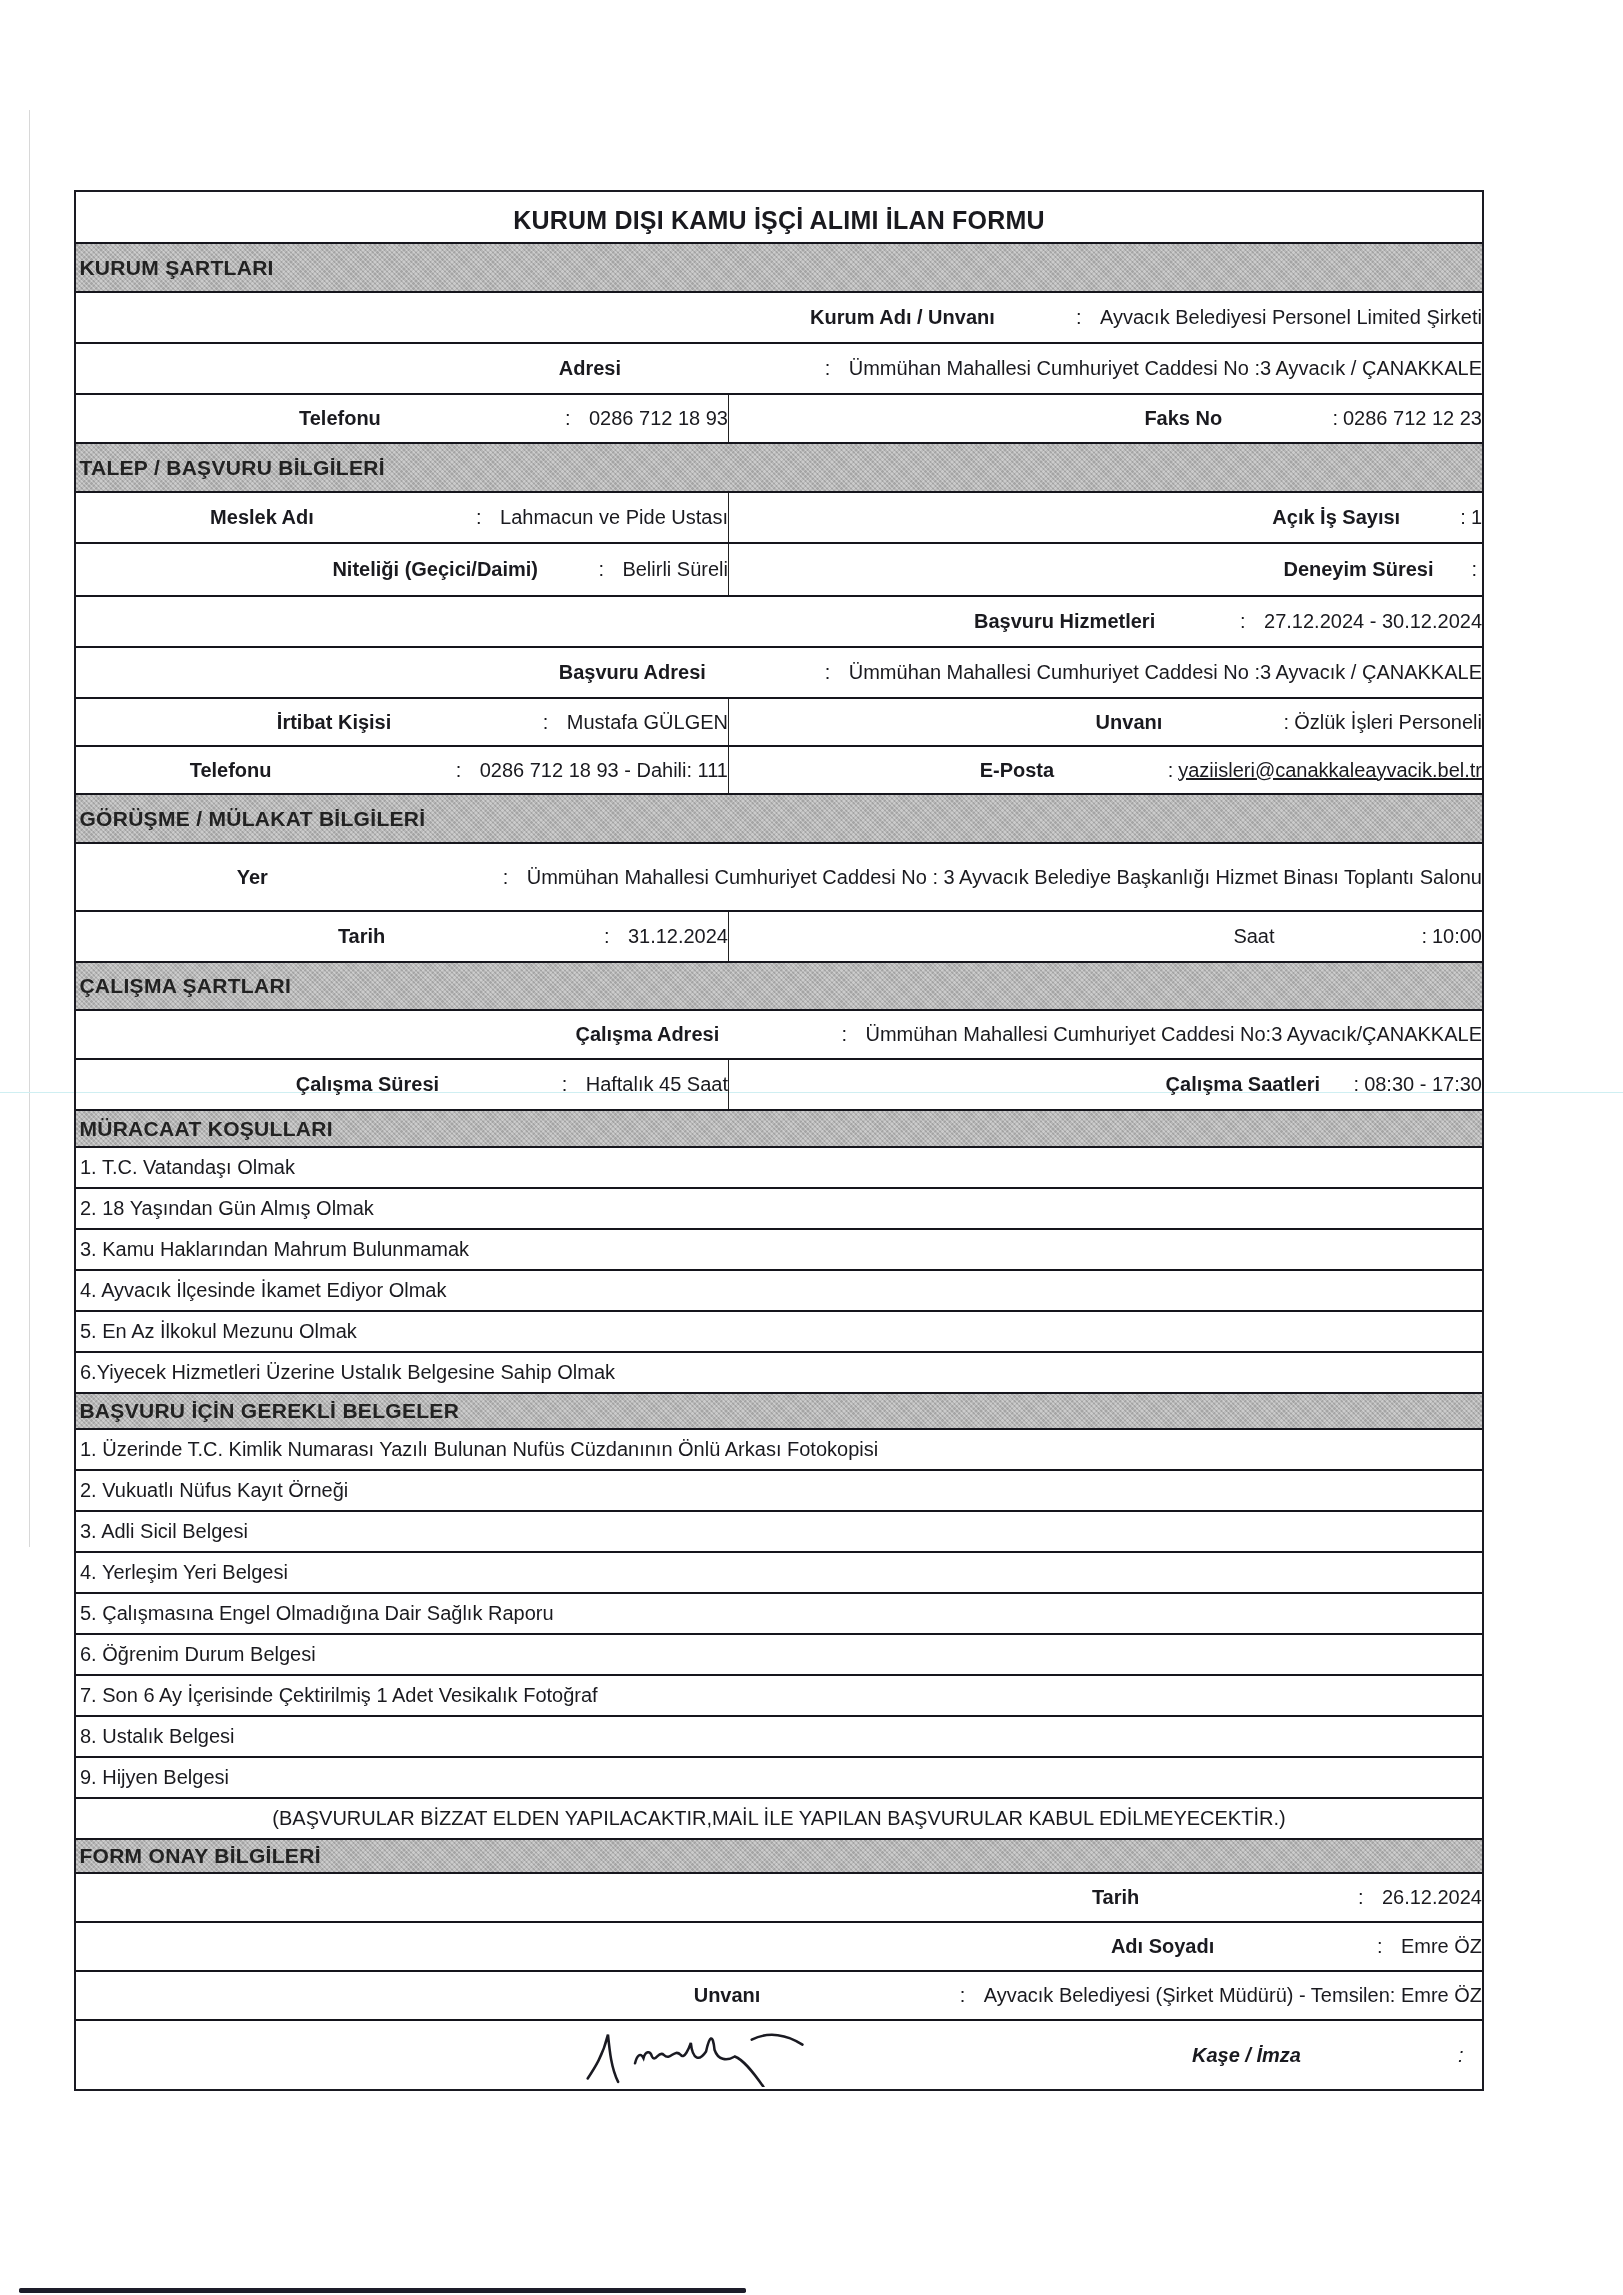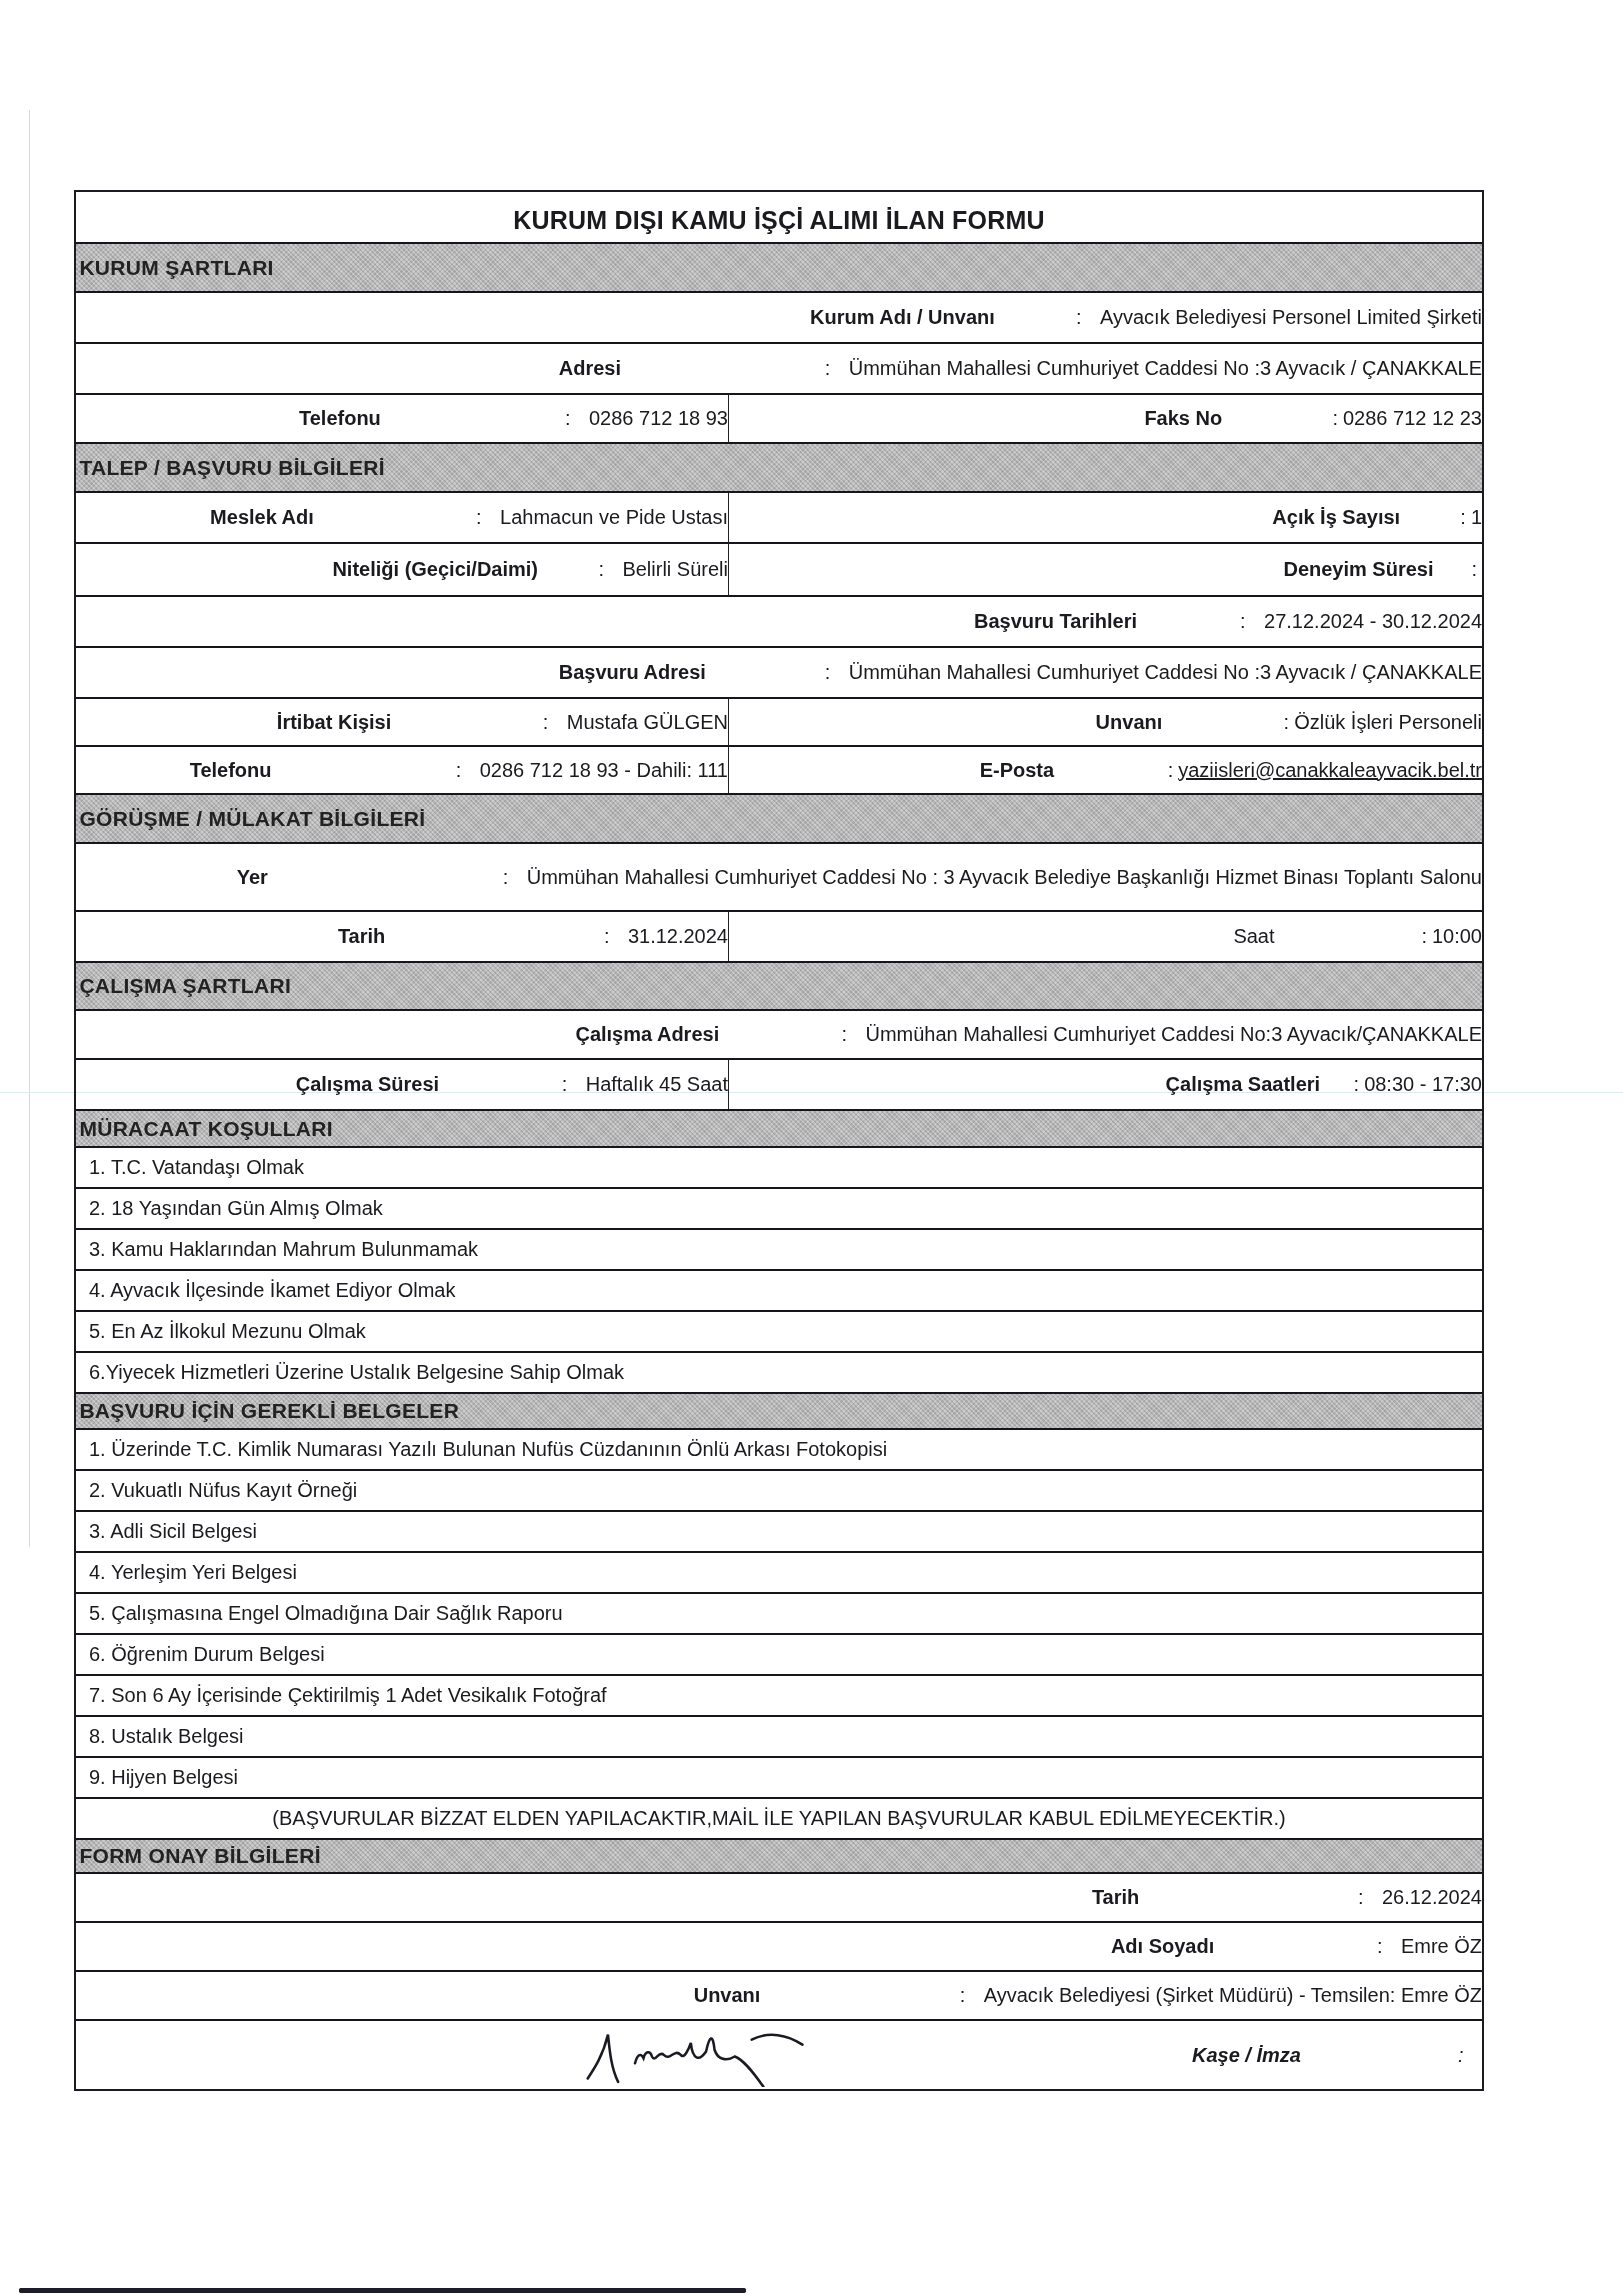--- a/index.html
+++ b/index.html
@@ -21,21 +21,21 @@
   .cell.left{width:653px;border-right:1.7px solid #222;}
   .cell.full{width:100%;}
   .cell.right{flex:1;}
   .lbl{font-weight:bold;font-size:20px;padding-left:3.4px;width:266px;flex-shrink:0;}
   .colon{font-size:20px;width:24px;flex-shrink:0;}
   .val{font-size:20px;white-space:nowrap;}
   .rlbl{font-weight:bold;font-size:20px;padding-left:3.4px;width:188px;flex-shrink:0;}
   .rcolon{font-size:20px;margin-right:5px;}
   .email{text-decoration:underline;}
   .item{height:41px;}
-  .item .val{padding-left:13px;}
+  .item .val{padding-left:4px;}
   .notice{height:41px;justify-content:center;}
   .notice .val{padding-left:0;}
   .sig-row{height:68px;font-style:italic;}
   .signature{position:absolute;left:510px;top:5px;width:279px;height:61px;}
 </style>
 </head>
 <body>
 
 <div class="page-margin-line"></div>
 <div class="scan-line"></div>
@@ -98,21 +98,21 @@
       <span class="val">Belirli Süreli</span>
     </div>
     <div class="cell right">
       <span class="rlbl">Deneyim Süresi</span>
       <span class="rcolon">:</span>
       <span class="val"></span>
     </div>
   </div>
   <div class="row field">
     <div class="cell full">
-      <span class="lbl">Başvuru Tarihleri</span>
+      <span class="lbl">Başvuru Hizmetleri</span>
       <span class="colon">:</span>
       <span class="val">27.12.2024 - 30.12.2024</span>
     </div>
   </div>
   <div class="row field">
     <div class="cell full">
       <span class="lbl">Başvuru Adresi</span>
       <span class="colon">:</span>
       <span class="val">Ümmühan Mahallesi Cumhuriyet Caddesi No :3 Ayvacık / ÇANAKKALE</span>
     </div>

